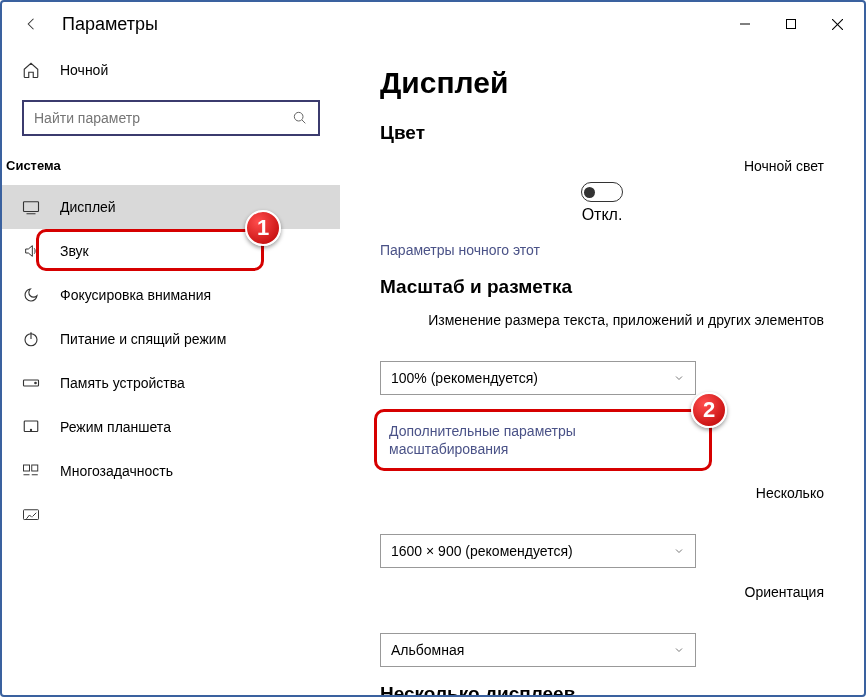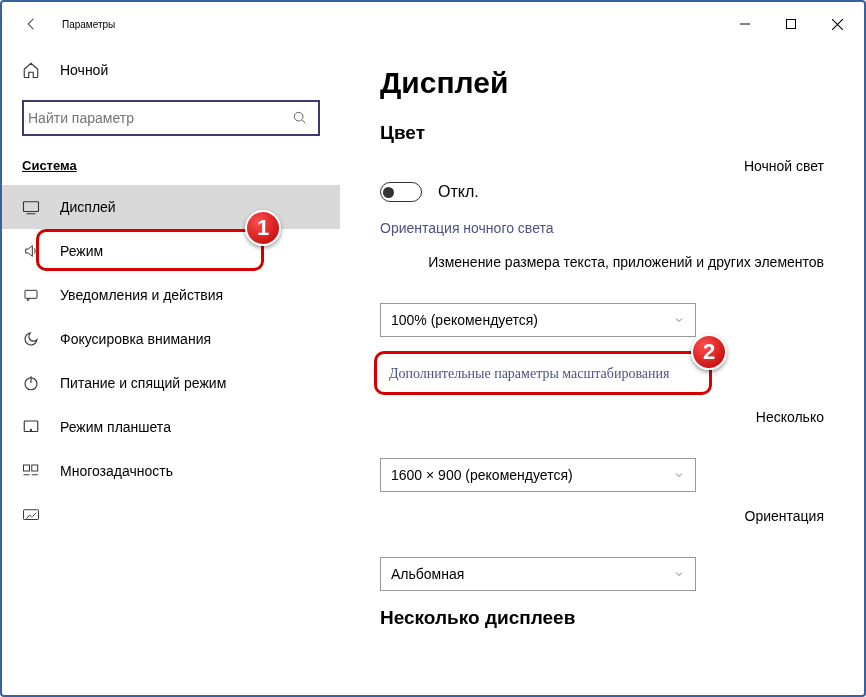--- a/index.html
+++ b/index.html
@@ -10,53 +10,53 @@
   height: 697px;
   overflow: hidden;
   border: 2px solid #3a619f;
   border-radius: 4px;
 }
 .titlebar {
   height: 44px;
   display: flex;
   align-items: center;
   padding: 0 4px 0 18px;
-  font-size: 10px;
+  font-size: 18px;
   color: #000;
 }
 .titlebar .back { width: 24px; display:flex; align-items:center; justify-content:center; margin-right: 18px;}
 .titlebar .title { flex: 1; }
 .winbtns { display: flex; }
 .winbtn { width: 46px; height: 32px; display:flex; align-items:center; justify-content:center; }
 .container { display: flex; height: calc(100% - 44px); }
 .sidebar { width: 338px; padding: 4px 0 0 0; }
 .home-row { display:flex; align-items:center; height: 40px; padding: 0 20px; font-size: 14px; }
 .home-row .icon { width: 22px; margin-right: 16px; display:flex; align-items:center; }
 .searchwrap { margin: 10px 20px 14px 20px; position:relative; border: 2px solid #3b3b6e; background:#fff; height:36px; display:flex; align-items:center;}
-.searchwrap input { border:none; outline:none; font-size:14px; padding: 0 4px; flex:1; background:transparent; font-family:inherit; color:#666;}
+.searchwrap input { border:none; outline:none; font-size:14px; padding: 0 10px; flex:1; background:transparent; font-family:inherit; color:#666;}
 .searchwrap .sicon { width: 36px; display:flex; align-items:center; justify-content:center;}
-.section-label { padding: 8px 20px 12px 20px; font-size: 13px; font-weight: 600; text-decoration: underline; }
+.section-label { padding: 8px 20px 12px 4px; font-size: 13px; font-weight: 600; }
 .nav-item { display:flex; align-items:center; height:44px; padding: 0 20px; font-size: 14px; position:relative;}
 .nav-item .icon { width: 22px; margin-right: 16px; display:flex; align-items:center; justify-content:flex-start;}
 .nav-item.active { background: #d9d9d9; }
 .hl1 { position:absolute; border: 3px solid #d60000; border-radius: 10px; pointer-events:none; }
 .hl1.a { left: 36px; top: 229px; width: 228px; height: 42px; }
 .badge { position:absolute; width:36px; height:36px; border-radius:50%; background: radial-gradient(circle at 35% 30%, #ff4d4d, #b80000); border:2px solid #fff; box-shadow: 0 2px 4px rgba(0,0,0,.4); color:#fff; font-weight:bold; font-size:22px; display:flex; align-items:center; justify-content:center;}
 .main { flex:1; padding: 20px 40px 0 40px; overflow:hidden;}
 .main h1 { font-size: 30px; font-weight: 600; margin-bottom: 22px; }
 .main h2 { font-size: 19px; font-weight: 600; margin-top: 8px; margin-bottom: 14px;}
 .field-label { font-size: 14px; margin-bottom: 8px; text-align: right; }
-.toggle-row { display:flex; align-items:center; margin-bottom: 18px; gap: 16px;}
+.toggle-row { display:flex; align-items:center; margin-bottom: 18px; gap: 4px; flex-direction: column;}
 .toggle { width: 42px; height: 20px; border: 1.5px solid #333; border-radius: 10px; display:flex; align-items:center; padding: 0 2px;}
 .toggle .knob { width: 11px; height:11px; background:#333; border-radius:50%; }
 .link { color: #4a5287; font-size: 14px; display:block; margin-bottom: 18px; margin-top: 2px;}
 .dropdown { width: 316px; height: 34px; border: 1px solid #999; display:flex; align-items:center; padding: 0 10px; font-size: 14px; margin-bottom: 16px; position:relative; background:#fff;margin-top:33px;}
 .dropdown .chev { margin-left:auto; }
 .hlbox { border:3px solid #d60000; border-radius:10px; padding: 10px 12px; margin: -2px 0 14px -6px; width: 338px; position:relative;}
-.hlbox .link2 { color: #4a5287; font-size: 14px; font-family: Liberation Serif, serif; }
+.hlbox .link2 { color: #4a5287; font-size: 14px; }
 svg { display:block; }
 </style>
 </head>
 <body>
 
 <div class="titlebar">
   <div class="back">
     <svg width="18" height="18" viewBox="0 0 24 24" stroke="#333" stroke-width="1.4" fill="none">
         <path d="M14 5l-7 7 7 7"></path>
       </svg>
@@ -112,47 +112,47 @@
         </span>
       <span>Дисплей</span>
     </div>
     <div class="nav-item">
       <span class="icon">
           <svg width="18" height="16" viewBox="0 0 24 24" fill="none" stroke="#333" stroke-width="1.5">
             <path d="M4 9v6h4l6 5V4L8 9H4z"></path>
             <path d="M17 8c1.5 1.5 1.5 6.5 0 8"></path>
           </svg>
         </span>
-      <span>Режим</span>
-    </div>
-    <div class="nav-item">
-      <span class="icon">
-          <svg width="18" height="16" viewBox="0 0 24 24" fill="none" stroke="#333" stroke-width="1.5">
-            <rect x="3" y="5" width="18" height="12" rx="1"></rect>
-            <path d="M10 17l-3 4v-4"></path>
-          </svg>
-        </span>
-      <span>Уведомления и действия</span>
+      <span>Звук</span>
     </div>
     <div class="nav-item">
       <span class="icon">
           <svg width="18" height="18" viewBox="0 0 24 24" fill="none" stroke="#333" stroke-width="1.5">
             <path d="M20 13A8 8 0 1 1 11 4a6 6 0 0 0 9 9z"></path>
           </svg>
         </span>
       <span>Фокусировка внимания</span>
     </div>
     <div class="nav-item">
       <span class="icon">
           <svg width="18" height="18" viewBox="0 0 24 24" fill="none" stroke="#333" stroke-width="1.5">
             <circle cx="12" cy="13" r="8"></circle>
             <line x1="12" y1="3" x2="12" y2="12"></line>
           </svg>
         </span>
       <span>Питание и спящий режим</span>
+    </div>
+    <div class="nav-item">
+      <span class="icon">
+          <svg width="18" height="14" viewBox="0 0 24 16" fill="none" stroke="#333" stroke-width="1.5">
+            <rect x="2" y="4" width="20" height="8" rx="1"></rect>
+            <circle cx="18" cy="8" r="1" fill="#333"></circle>
+          </svg>
+        </span>
+      <span>Память устройства</span>
     </div>
     <div class="nav-item">
       <span class="icon">
           <svg width="18" height="16" viewBox="0 0 24 20" fill="none" stroke="#333" stroke-width="1.5">
             <rect x="3" y="2" width="18" height="14" rx="1"></rect>
             <circle cx="12" cy="14" r=".8" fill="#333"></circle>
           </svg>
         </span>
       <span>Режим планшета</span>
     </div>
@@ -182,22 +182,23 @@
     <h1>Дисплей</h1>
 
     <h2>Цвет</h2>
     <div class="field-label">Ночной свет</div>
     <div class="toggle-row">
       <div class="toggle">
           <div class="knob"></div>
         </div>
       <span>Откл.</span>
     </div>
-    <a class="link">Ориентация ночного света</a>
-
+    <a class="link">Параметры ночного этот</a>
+
+    <h2>Масштаб и разметка</h2>
     <div class="field-label">Изменение размера текста, приложений и других элементов</div>
     <div class="dropdown">
       <span>100% (рекомендуется)</span>
       <span class="chev">
           <svg width="12" height="12" viewBox="0 0 24 24" fill="none" stroke="#555" stroke-width="1.6">
             <path d="M6 9l6 6 6-6"></path>
           </svg>
         </span>
     </div>
 

